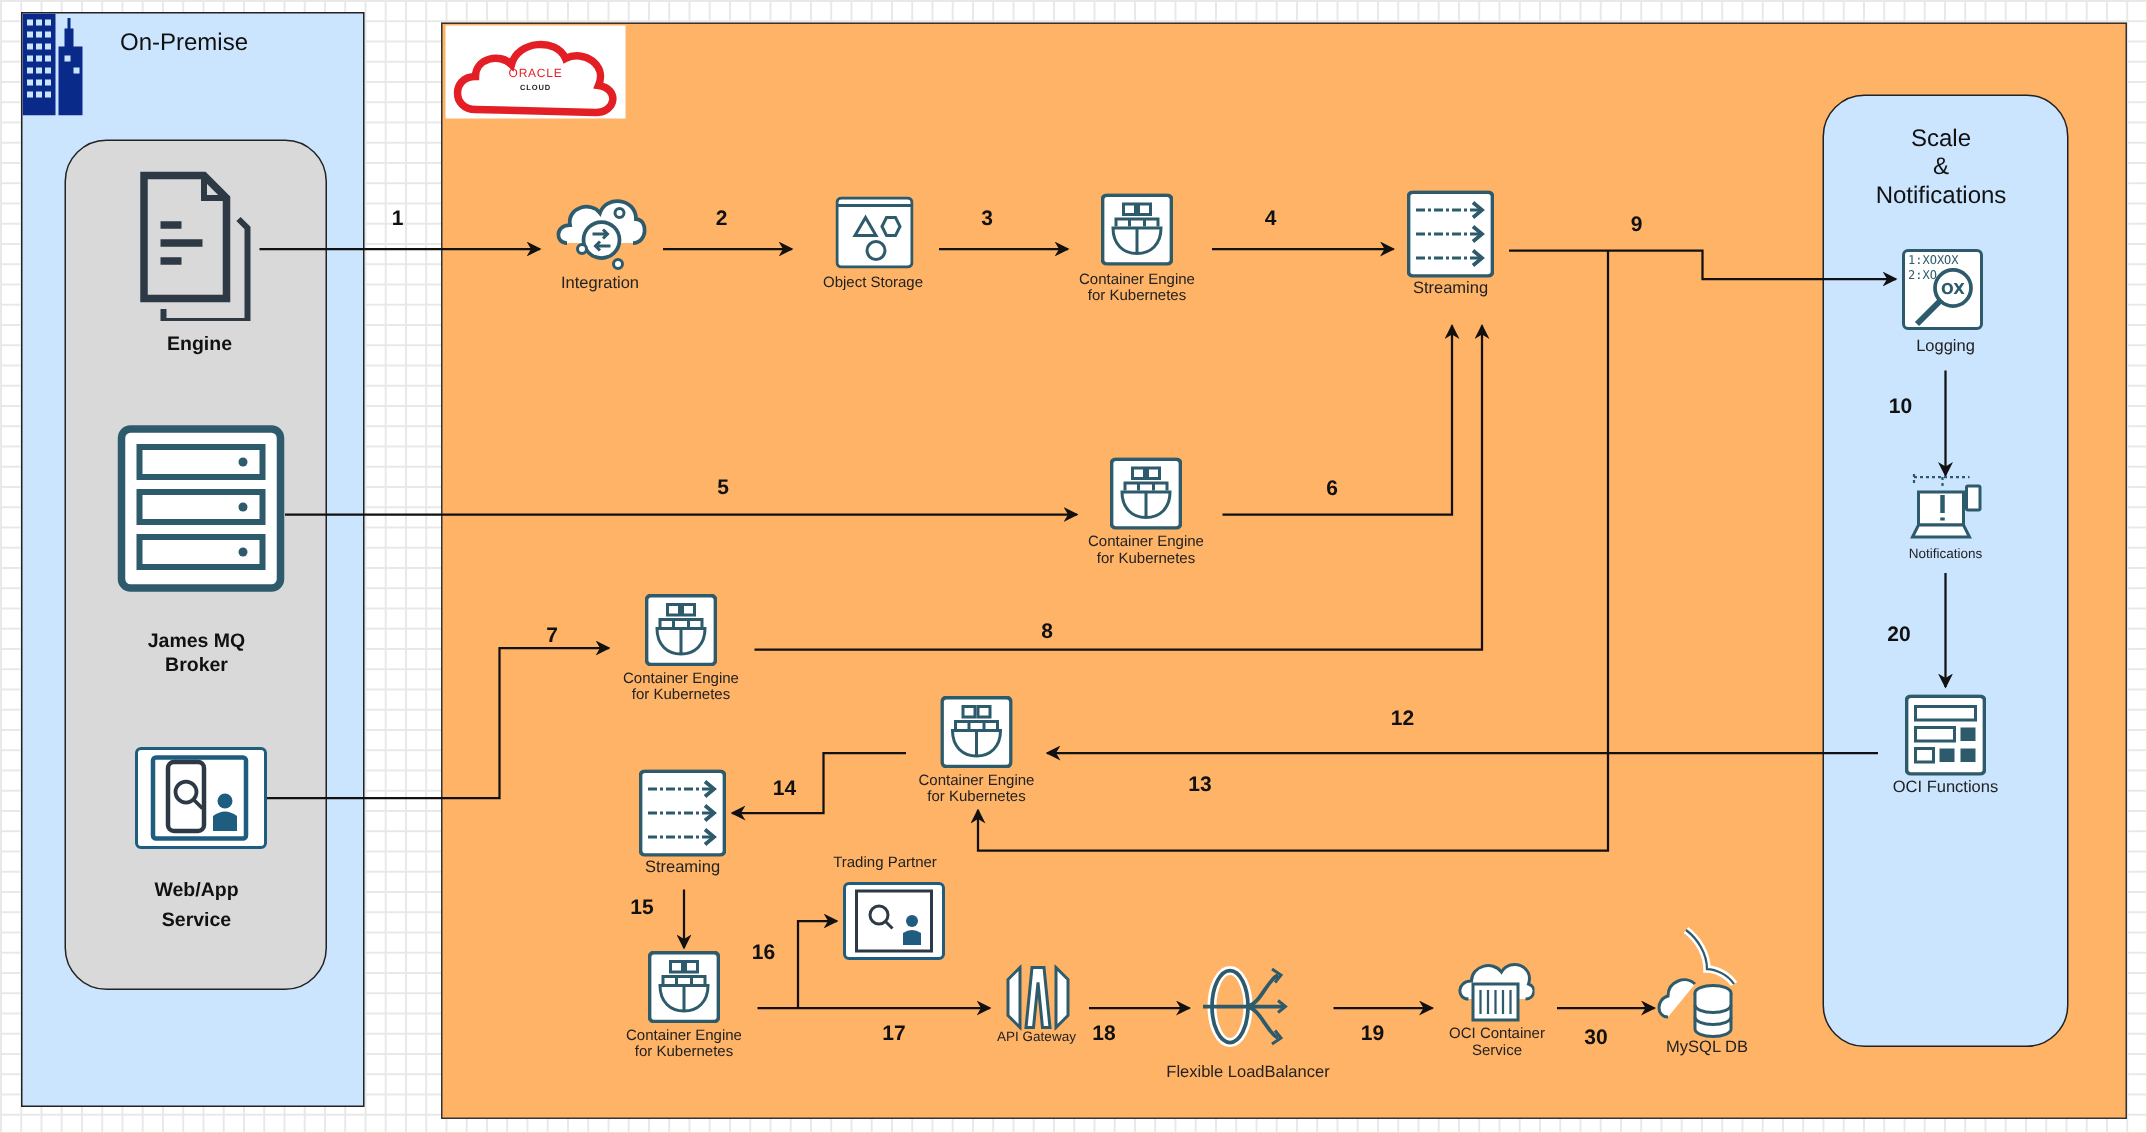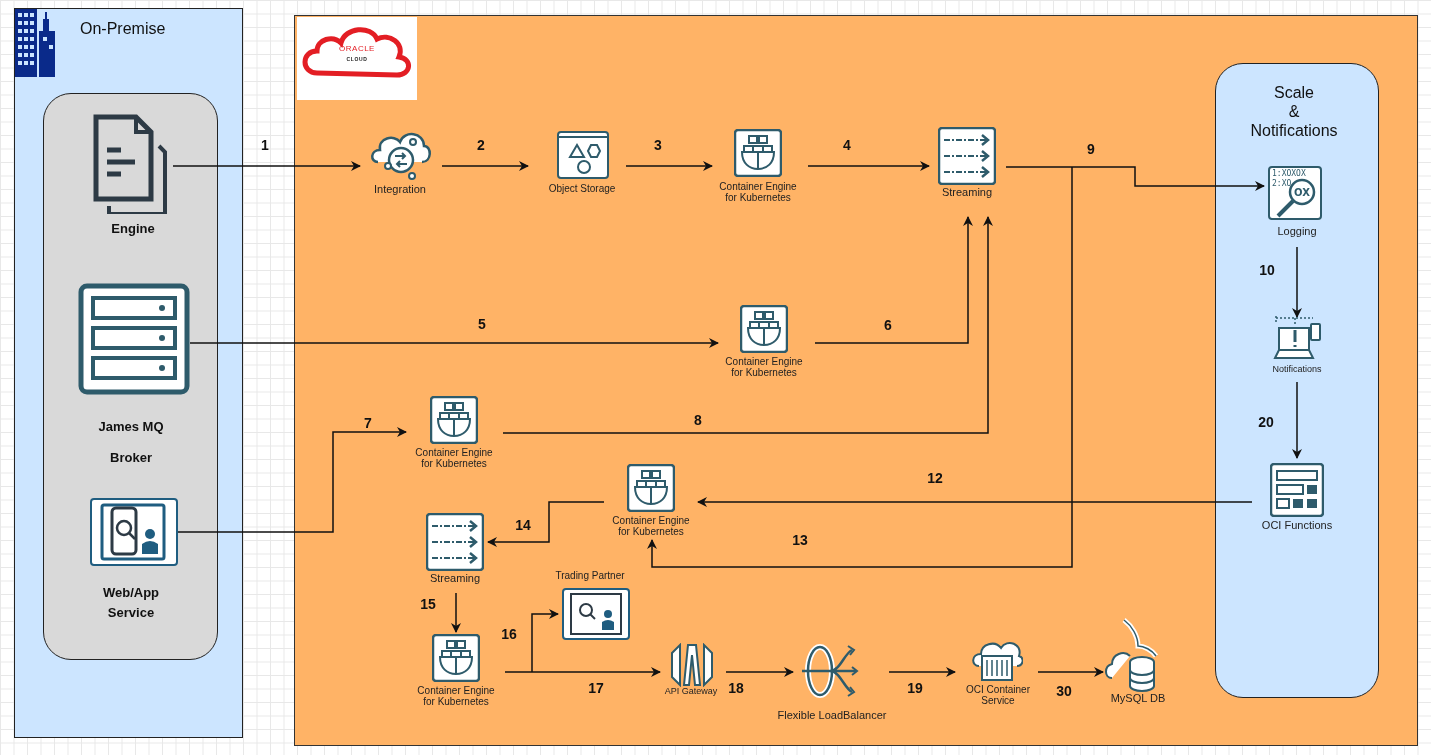--- a/index.html
+++ b/index.html
@@ -8,21 +8,21 @@
     background-color:#ffffff;
     background-image:
       linear-gradient(#e8e8e8 1px, transparent 1px),
       linear-gradient(90deg,#e8e8e8 1px, transparent 1px);
     background-size:13.5px 13.5px;}
   .abs{position:absolute;}
   #onprem{left:14px;top:8px;width:229px;height:730px;background:#cce5ff;border:1.5px solid #222;box-sizing:border-box;}
   #onprem-title{left:80px;top:20px;font-size:16px;color:#111;}
   #onprem-inner{left:43px;top:93px;width:175px;height:567px;background:#d9d9d9;border:1.5px solid #222;border-radius:28px;box-sizing:border-box;}
   #cloud{left:294px;top:15px;width:1124px;height:731px;background:#ffb366;border:1.5px solid #333;box-sizing:border-box;}
-  #oracle-logo{left:297px;top:17px;width:120px;height:83px;background:#fff;}
+  #oracle-logo{left:297px;top:17px;width:120px;height:62px;background:#fff;}
   #scale{left:1215px;top:63px;width:164px;height:635px;background:#cce5ff;border:1.5px solid #222;border-radius:28px;box-sizing:border-box;}
   #scale-title{left:1215px;top:83px;width:158px;text-align:center;font-size:16px;line-height:19px;color:#111;}
   .lbl{position:absolute;font-size:10px;color:#222;text-align:center;line-height:11px;white-space:nowrap;transform:translateX(-50%);}
   .blbl{position:absolute;font-size:13px;font-weight:bold;color:#111;text-align:center;line-height:20px;transform:translateX(-50%);white-space:nowrap;}
   .step{position:absolute;font-size:14px;font-weight:bold;color:#111;transform:translateX(-50%);}
   .icon{position:absolute;}
   svg.lines{position:absolute;left:0;top:0;}
 </style>
 </head>
 <body>
@@ -117,21 +117,21 @@
 <svg class="icon" style="left:78px;top:283px" width="112" height="112">
   <rect x="3" y="3" width="106" height="106" rx="6" fill="#fff" stroke="#2e5b6b" stroke-width="5"></rect>
   <rect x="15" y="15" width="82" height="20" fill="#fff" stroke="#2e5b6b" stroke-width="4"></rect>
   <rect x="15" y="45" width="82" height="20" fill="#fff" stroke="#2e5b6b" stroke-width="4"></rect>
   <rect x="15" y="75" width="82" height="20" fill="#fff" stroke="#2e5b6b" stroke-width="4"></rect>
   <circle cx="84" cy="25" r="3" fill="#2e5b6b"></circle>
     <circle cx="84" cy="55" r="3" fill="#2e5b6b"></circle>
     <circle cx="84" cy="85" r="3" fill="#2e5b6b"></circle>
 </svg>
 <div class="blbl" style="left:131px;top:417px">James MQ</div>
-<div class="blbl" style="left:131px;top:427px;margin-top:21px">Broker</div>
+<div class="blbl" style="left:131px;top:427px;margin-top:6px">Broker</div>
 
 <svg class="icon" style="left:90px;top:498px" width="88" height="68">
   <rect x="1" y="1" width="86" height="66" rx="3" fill="#fff" stroke="#1f5d80" stroke-width="2"></rect>
   <rect x="12" y="7" width="62" height="54" rx="2" fill="none" stroke="#1f5d80" stroke-width="3"></rect>
   <rect x="22" y="10" width="24" height="46" rx="4" fill="none" stroke="#2d3a45" stroke-width="3"></rect>
   <circle cx="34" cy="30" r="7" fill="none" stroke="#2d3a45" stroke-width="2.5"></circle>
   <path d="M39 35 L45 41" stroke="#2d3a45" stroke-width="2.5"></path>
   <circle cx="60" cy="36" r="5" fill="#1f5d80"></circle>
   <path d="M52 56 V46 Q60 40 68 46 V56 Z" fill="#1f5d80"></path>
 </svg>
@@ -304,20 +304,20 @@
 <div class="step" style="left:658px;top:137px">3</div>
 <div class="step" style="left:847px;top:137px">4</div>
 <div class="step" style="left:482px;top:316px">5</div>
 <div class="step" style="left:888px;top:317px">6</div>
 <div class="step" style="left:368px;top:415px">7</div>
 <div class="step" style="left:698px;top:412px">8</div>
 <div class="step" style="left:1091px;top:141px">9</div>
 <div class="step" style="left:1267px;top:262px">10</div>
 <div class="step" style="left:1266px;top:414px">20</div>
 <div class="step" style="left:935px;top:470px">12</div>
-<div class="step" style="left:800px;top:532px">13</div>
+<div class="step" style="left:800px;top:514px">13</div>
 <div class="step" style="left:523px;top:517px">14</div>
 <div class="step" style="left:428px;top:596px">15</div>
 <div class="step" style="left:509px;top:626px">16</div>
 <div class="step" style="left:596px;top:680px">17</div>
 <div class="step" style="left:736px;top:680px">18</div>
 <div class="step" style="left:915px;top:680px">19</div>
 <div class="step" style="left:1064px;top:683px">30</div>
 
 </body></html>

